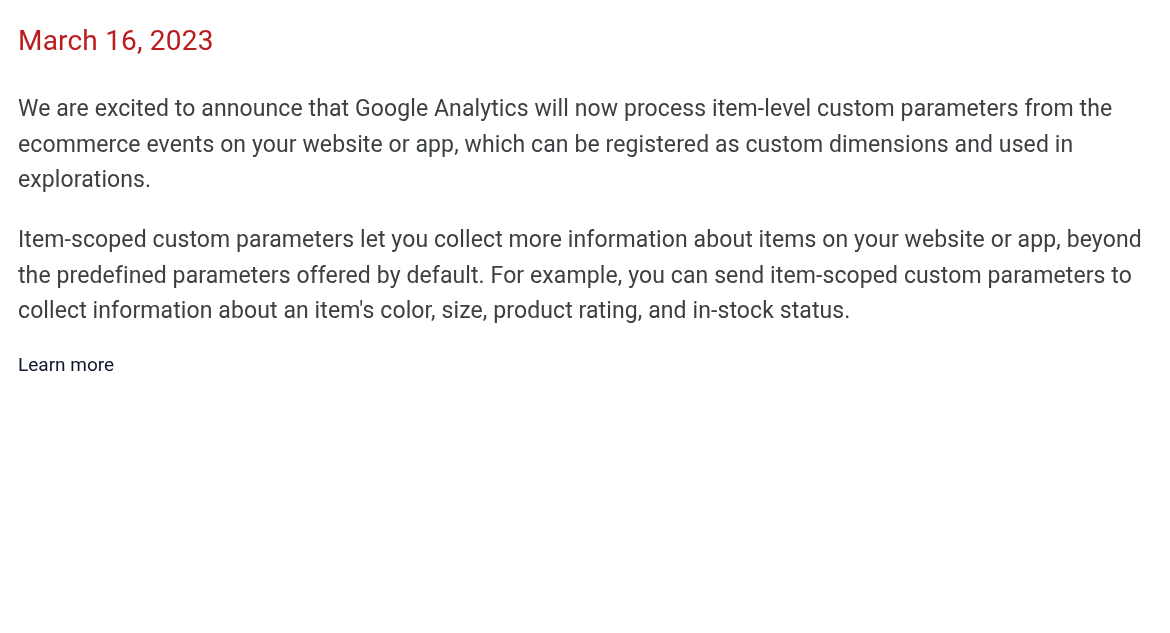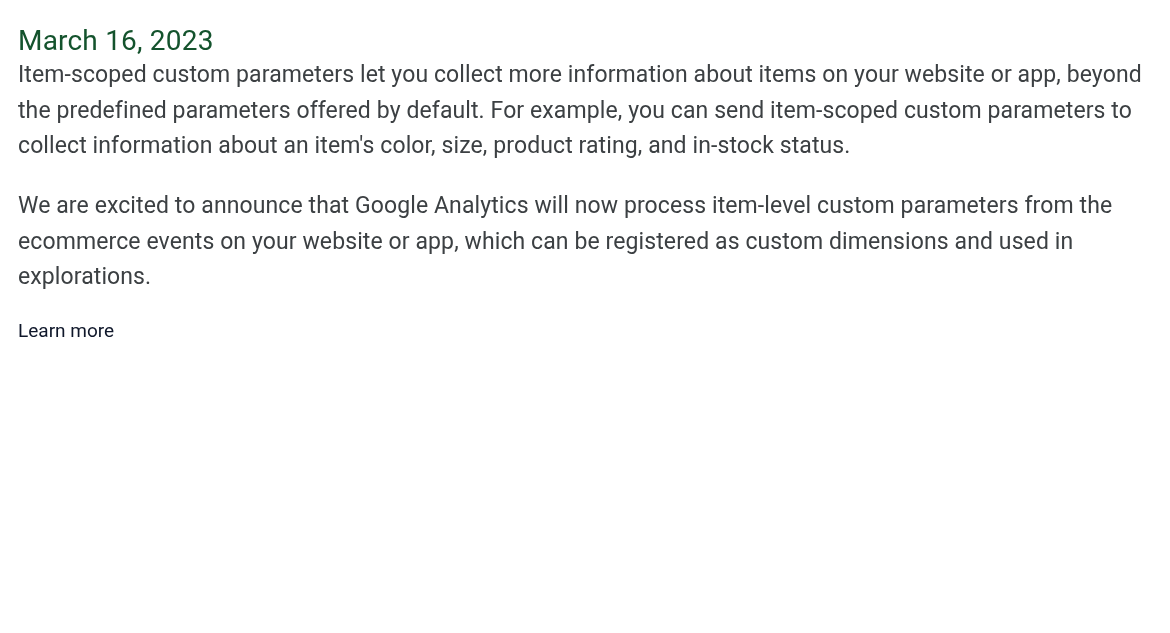--- a/index.html
+++ b/index.html
@@ -11,21 +11,22 @@
       font-family: 'Google Sans Text', 'Roboto', Arial, sans-serif;
       background: #ffffff;
       color: #3c4043;
       padding: 24px 18px;
       width: 1170px;
       height: 633px;
     }
     .date {
       font-size: 28px;
       font-weight: 400;
-      color: #14532d;
+      color: #b91c1c;
+      margin-bottom: 34px;
       letter-spacing: 0.2px;
     }
     .heading {
       font-size: 26px;
       font-weight: 600;
       color: #202124;
       margin-bottom: 18px;
       letter-spacing: 0.1px;
     }
     .paragraph {
@@ -43,16 +44,16 @@
       text-decoration: none;
       cursor: pointer;
       display: inline-block;
     }
   </style>
 </head>
 <body>
 
 <article>
   <div class="date">March 16, 2023</div>
+  <p class="paragraph">We are excited to announce that Google Analytics will now process item-level custom parameters from the ecommerce events on your website or app, which can be registered as custom dimensions and used in explorations.</p>
   <p class="paragraph">Item-scoped custom parameters let you collect more information about items on your website or app, beyond the predefined parameters offered by default. For example, you can send item-scoped custom parameters to collect information about an item's color, size, product rating, and in-stock status.</p>
-  <p class="paragraph">We are excited to announce that Google Analytics will now process item-level custom parameters from the ecommerce events on your website or app, which can be registered as custom dimensions and used in explorations.</p>
   <a class="link">Learn more</a>
 </article>
 
 </body></html>

